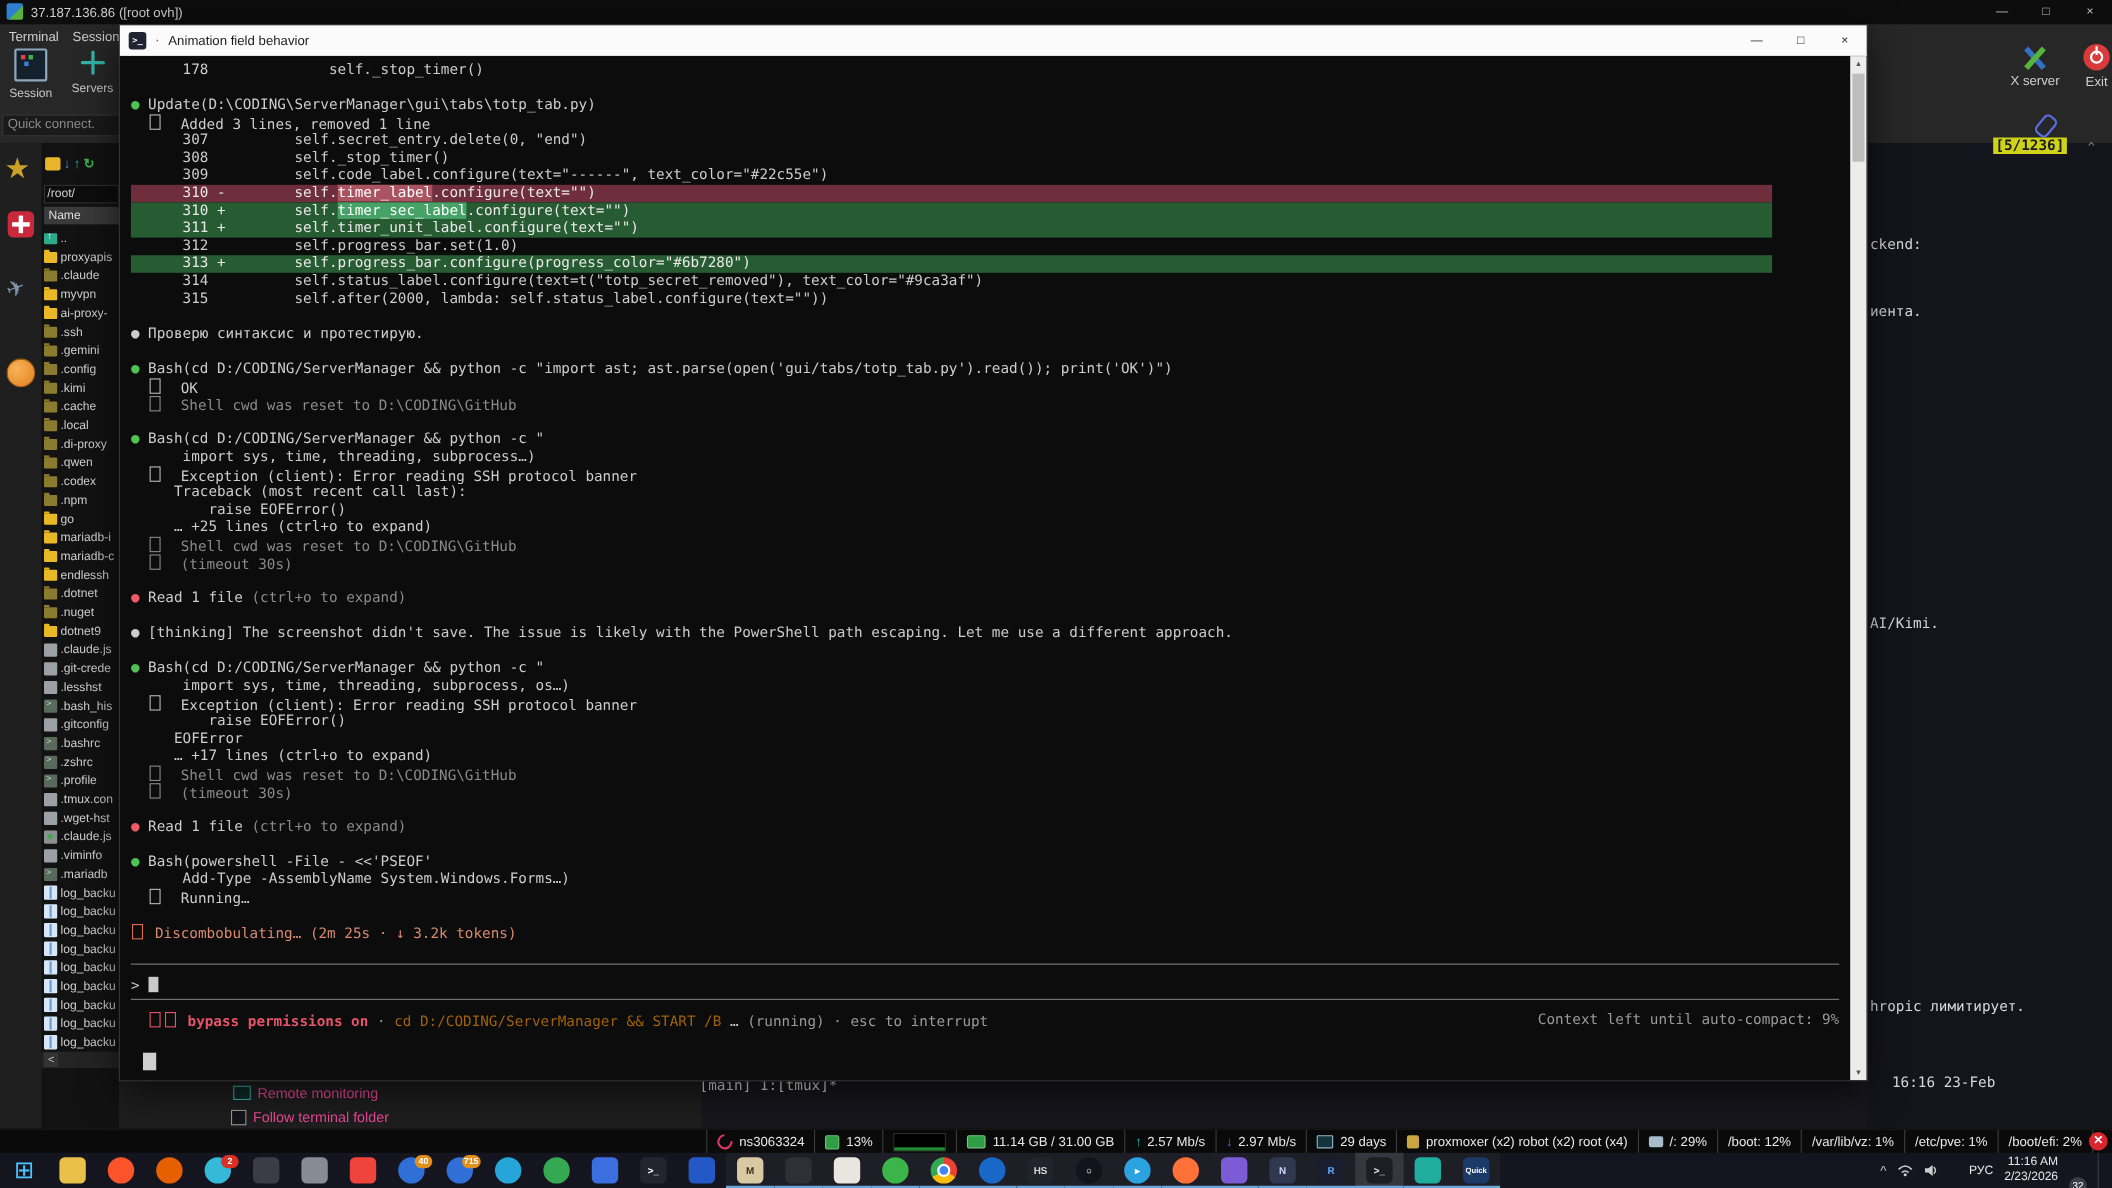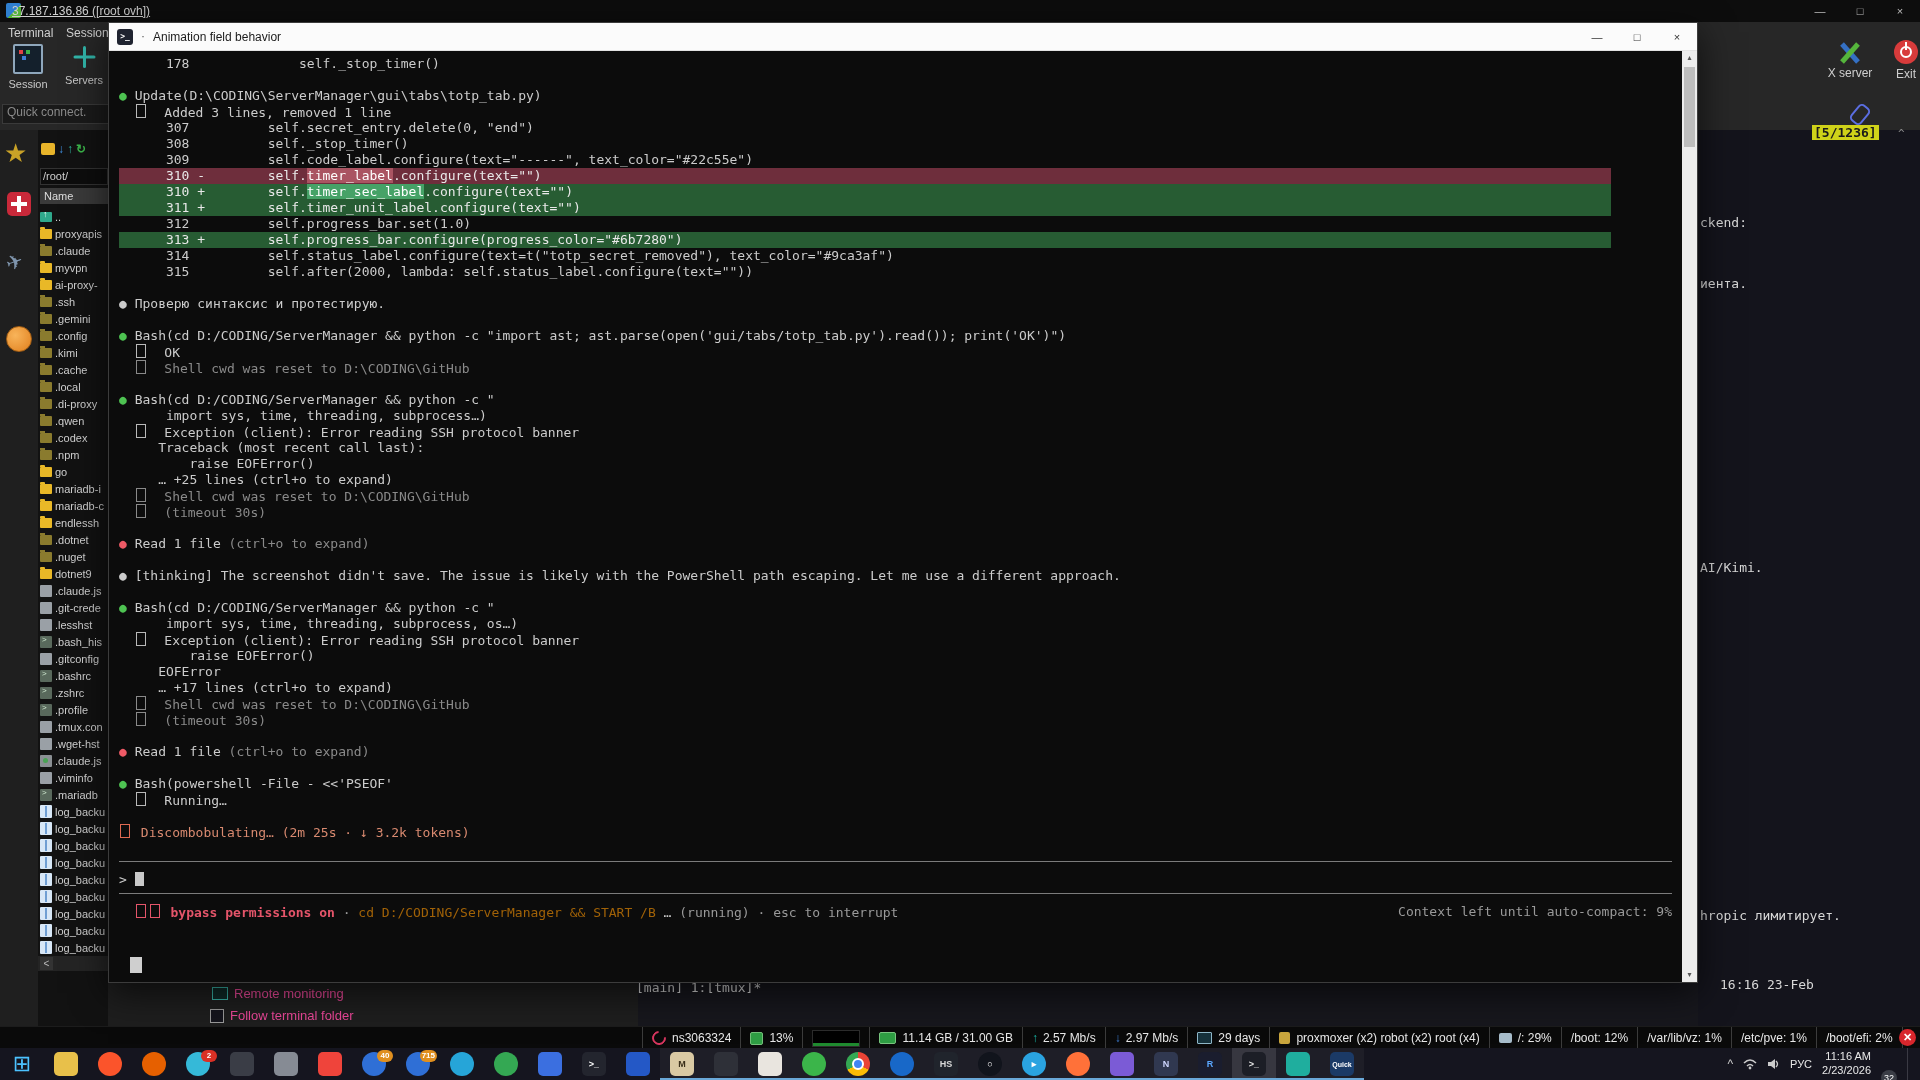--- a/index.html
+++ b/index.html
@@ -2,21 +2,21 @@
 <html><head>
 <meta charset="utf-8">
 <style>
   html,body{margin:0;padding:0;width:1920px;height:1080px;overflow:hidden;background:#0c0c0f;
     font-family:"Liberation Sans",sans-serif;-webkit-font-smoothing:antialiased;}
   .abs{position:absolute;}
   
   #moba-titlebar{left:0;top:0;width:1920px;height:22px;background:#0d0d0d;color:#cfcfcf;font-size:12px;}
   #moba-titlebar .appico{position:absolute;left:6px;top:3px;width:15px;height:15px;border-radius:2px;
     background:linear-gradient(135deg,#2f7fd0 0 55%,#57b33c 55% 100%);}
-  #moba-titlebar .ttl{position:absolute;left:12px;top:4px;text-decoration:underline;}
+  #moba-titlebar .ttl{position:absolute;left:28px;top:4px;}
   .winctl{position:absolute;top:0;height:22px;display:flex;}
   .winctl span{width:40px;text-align:center;line-height:22px;color:#bdbdbd;font-size:11px;}
   #moba-ribbon{left:0;top:22px;width:1920px;height:108px;background:#272727;border-bottom:1px solid #161616;}
   .menuitem{color:#cfcfcf;font-size:12px;position:absolute;top:4px;}
   .ribbtn{position:absolute;top:22px;width:56px;text-align:center;color:#c7c7c7;font-size:11px;}
   .ribbtn .bic{display:inline-block;width:26px;height:26px;margin-bottom:2px;}
   .ic-session{border:2px solid #8fa7bc;border-radius:2px;background:#14202c;position:relative;}
   .ic-session::after{content:"";position:absolute;left:4px;top:4px;width:4px;height:4px;background:#e04343;
     box-shadow:7px 0 0 #3bb54a,3px 6px 0 #3f7fd4;}
   .ic-servers{position:relative;}
@@ -104,21 +104,21 @@
   .tbg{font-size:9px;font-weight:bold;line-height:1;}
   .tbg-small{font-size:7px;}
   .tbg-start{font-size:22px;font-weight:normal;}
   .badge{position:absolute;right:3px;top:2px;min-width:12px;height:12px;border-radius:6px;background:#e08f1f;
     color:#fff;font-size:8px;line-height:12px;text-align:center;padding:0 2px;font-weight:bold;}
   .tb-chrome{background:conic-gradient(#ea4335 0 120deg,#fbbc05 0 240deg,#34a853 0 360deg);position:relative;}
   .tb-chrome::after{content:"";position:absolute;inset:6px;background:#4285f4;border:2px solid #fff;border-radius:50%;}
   #tray{margin-left:auto;display:flex;align-items:center;gap:10px;padding-right:8px;color:#e8e8e8;}
   #tray .chev{font-size:12px;color:#ccc;}
   #tray .clock{font-size:11px;text-align:right;line-height:1.25;}
-  #tray .lang{font-size:11px;}
+  #tray .lang{font-size:11px;margin-left:18px;}
   #notif-badge{width:16px;height:16px;border-radius:50%;background:#3a3d46;color:#fff;font-size:9px;
     text-align:center;line-height:16px;margin-top:28px;}
   #show-desktop{width:4px;height:32px;border-left:1px solid #3a3a44;}
   
   #term-window{left:108px;top:22px;width:1590px;height:961px;box-shadow:0 10px 34px rgba(0,0,0,.65);
     border:1px solid #3c3c3c;box-sizing:border-box;background:#0c0c0c;}
   #term-titlebar{position:absolute;left:0;top:0;width:100%;height:28px;background:#fbfbfb;border-bottom:1px solid #e2e2e2;box-sizing:border-box;}
   #term-titlebar .tico{position:absolute;left:8px;top:6px;width:16px;height:16px;background:#1f2330;border-radius:3px;
     color:#fff;font-size:8px;font-weight:bold;text-align:center;line-height:16px;font-family:"DejaVu Sans Mono",monospace;}
   #term-titlebar .dot{position:absolute;left:32px;top:6px;color:#555;font-size:12px;}
@@ -518,20 +518,21 @@
         <div class="tl"><span class="sg w">  </span><span class="sg tofu"></span><span class="sg w">  Exception (client): Error reading SSH protocol banner</span></div>
         <div class="tl"><span class="sg w">         raise EOFError()</span></div>
         <div class="tl"><span class="sg w">     EOFError</span></div>
         <div class="tl"><span class="sg w">     … +17 lines (ctrl+o to expand)</span></div>
         <div class="tl"><span class="sg dim">  </span><span class="sg tofu dimt"></span><span class="sg dim">  Shell cwd was reset to D:\CODING\GitHub</span></div>
         <div class="tl"><span class="sg dim">  </span><span class="sg tofu dimt"></span><span class="sg dim">  (timeout 30s)</span></div>
         <div class="tl"></div>
         <div class="tl"><span class="sg rb">● </span><span class="sg w">Read 1 file </span><span class="sg dim">(ctrl+o to expand)</span></div>
         <div class="tl"></div>
         <div class="tl"><span class="sg gb">● </span><span class="sg w">Bash(powershell -File - &lt;&lt;'PSEOF'</span></div>
+        <div class="tl"><span class="sg w">      Add-Type -AssemblyName System.Windows.Forms…)</span></div>
         <div class="tl"><span class="sg w">  </span><span class="sg tofu"></span><span class="sg w">  Running…</span></div>
         <div class="tl"></div>
         <div class="tl"><span class="sg tofu salt"></span><span class="sg sal"> Discombobulating… (2m 25s · ↓ 3.2k tokens)</span></div>
         <div class="tl"></div>
         <div class="tl"><span class="sg hr"></span></div>
         <div class="tl"><span class="sg w">&gt; </span><span class="sg cursor"></span></div>
         <div class="tl"><span class="sg hr"></span></div>
         <div class="tl"><span class="sg w">  </span><span class="sg tofu pinkt"></span><span class="sg tofu pinkt"></span><span class="sg pink"> bypass permissions on</span><span class="sg dim2"> · </span><span class="sg cyan">cd D:/CODING/ServerManager &amp;&amp; START /B </span><span class="sg w">…</span><span class="sg dim2"> (running) · esc to interrupt</span><span class="sg rt dim2">Context left until auto-compact: 9%</span></div>
       </div>
     <div id="term-scrollbar">

